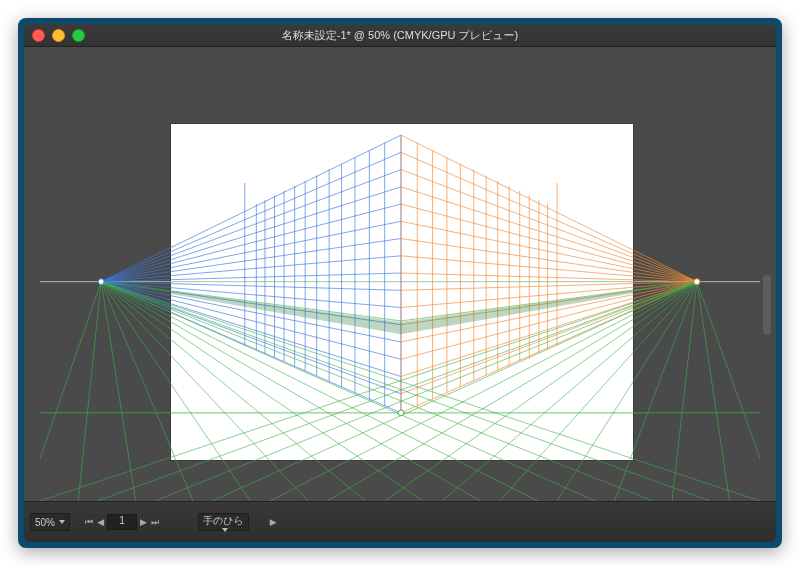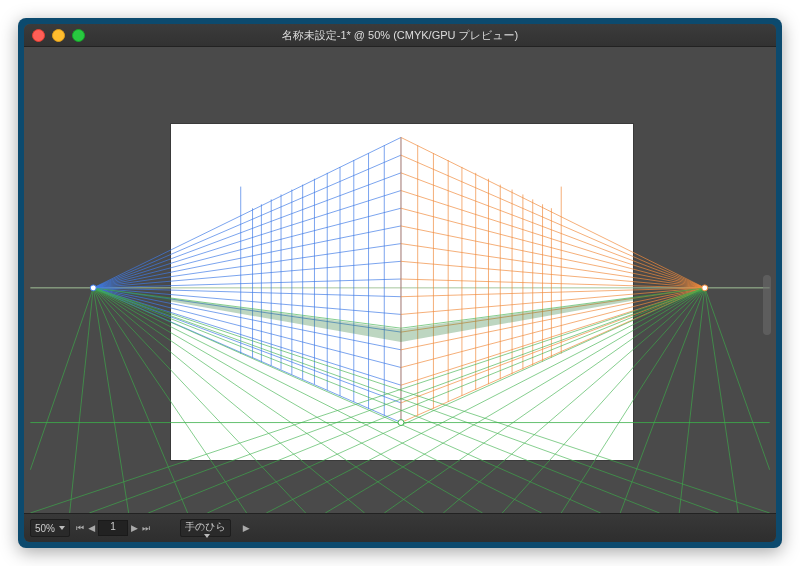--- a/index.html
+++ b/index.html
@@ -68,22 +68,22 @@
     height: 336px;
     background: #fff;
     border: 1px solid #3a3a3a;
   }
   .statusbar {
     height: 20px;
     background: linear-gradient(#383838,#2e2e2e);
     border-top: 1px solid #222;
     display: flex;
     align-items: center;
-    gap: 5px;
-    padding: 4px 6px;
+    gap: 14px;
+    padding: 10px 6px;
     font-size: 10px;
     color: #ccc;
     flex: 0 0 auto;
   }
   .sb-field {
     display:flex; align-items:center;
     height:16px;
     padding: 0 4px;
     background:#2a2a2a;
     border:1px solid #1d1d1d;

